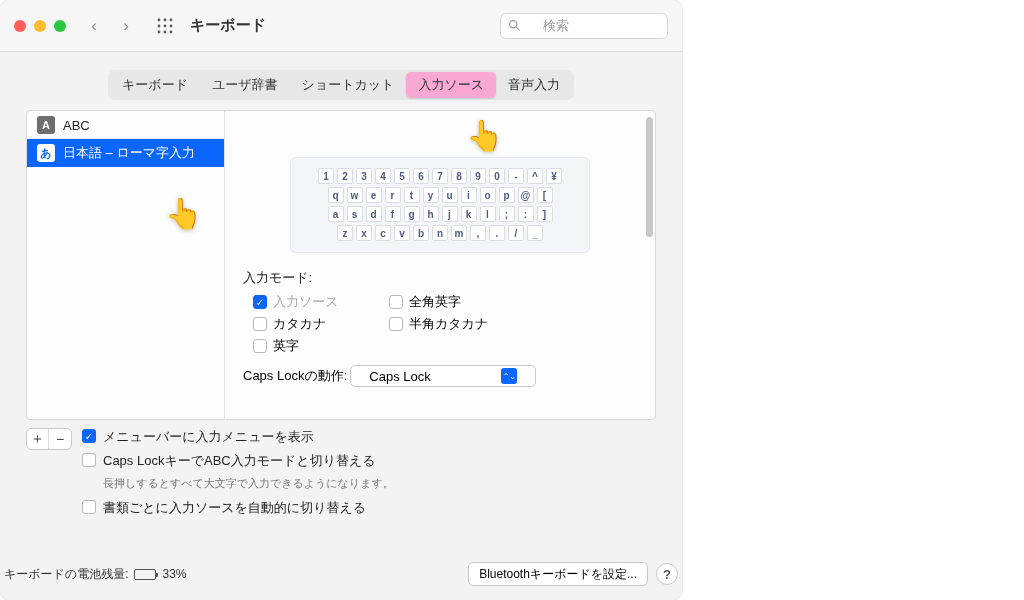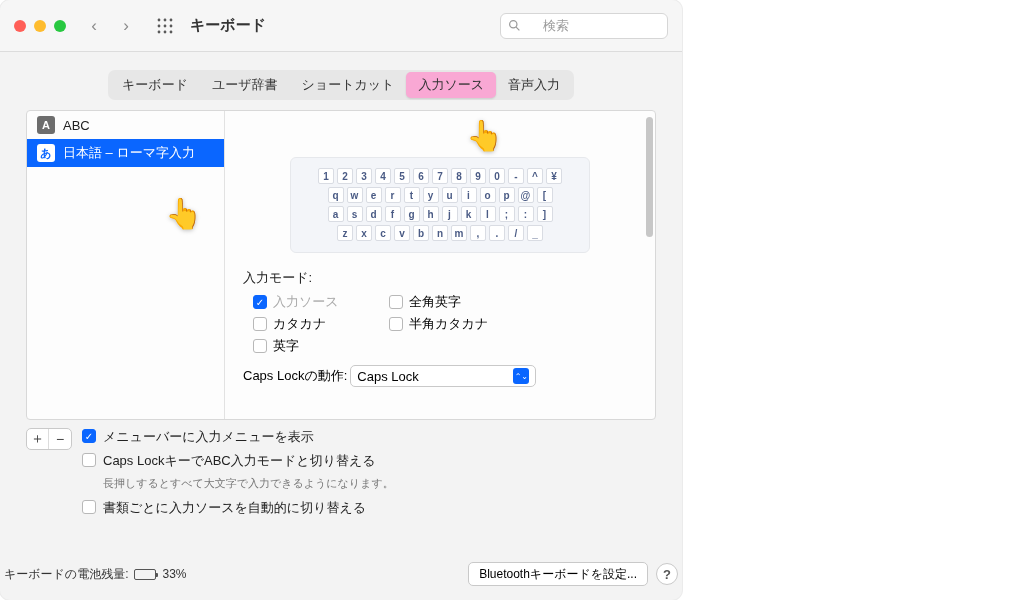--- a/index.html
+++ b/index.html
@@ -38,21 +38,21 @@
 
 .setlabel { font-size: 13px; color: #222; margin: 10px 0 6px 4px; }
 .modegrid { display: grid; grid-template-columns: 120px 160px; gap: 4px 16px; margin-left: 14px; margin-bottom: 10px; }
 .chk { display: flex; align-items: center; gap: 6px; font-size: 13px; color: #000000; }
 .chk.dim { color: #aaa; }
 .chk .box { width: 14px; height: 14px; border: 1px solid #b8b8b8; border-radius: 3px; background: #fff; display: flex; align-items: center; justify-content: center; }
 .chk.dim .box { background: #eee; }
 .chk .box.on { background: #0a66ff; border-color: #0a66ff; color: #fff; font-size: 10px; }
 
 .capsrow { display: flex; align-items: center; gap: 3px; margin-left: 4px; font-size: 13px; }
-.combo { flex: 1; max-width: 186px; height: 22px; background: #fff; border: 1px solid #c9c9c9; border-radius: 5px; padding: 0 6px; display: flex; align-items: center; justify-content: space-between; font-size: 13px; }
+.combo { flex: 1; max-width: 186px; height: 22px; background: #fff; border: 1px solid #c9c9c9; border-radius: 5px; padding: 0 18px; display: flex; align-items: center; justify-content: space-between; font-size: 13px; }
 .combo .chev { width: 16px; height: 16px; background: #0a66ff; border-radius: 3px; display: flex; align-items: center; justify-content: center; color: #fff; font-size: 8px; }
 
 .scrollbar { position: absolute; right: 2px; top: 6px; width: 7px; height: 120px; background: #c7c7c7; border-radius: 4px; }
 
 .pmbtns { display: inline-flex; border: 1px solid #c9c9c9; border-radius: 5px; background: #fff; margin-left: 26px; }
 .pmbtns span { width: 22px; height: 20px; display: flex; align-items: center; justify-content: center; font-size: 14px; color: #444; }
 .pmbtns span:first-child { border-right: 1px solid #dcdcdc; }
 
 .below { margin: -2px 26px 0 26px; display: flex; gap: 10px; }
 .opts { flex: 1; margin-left: 0; }

